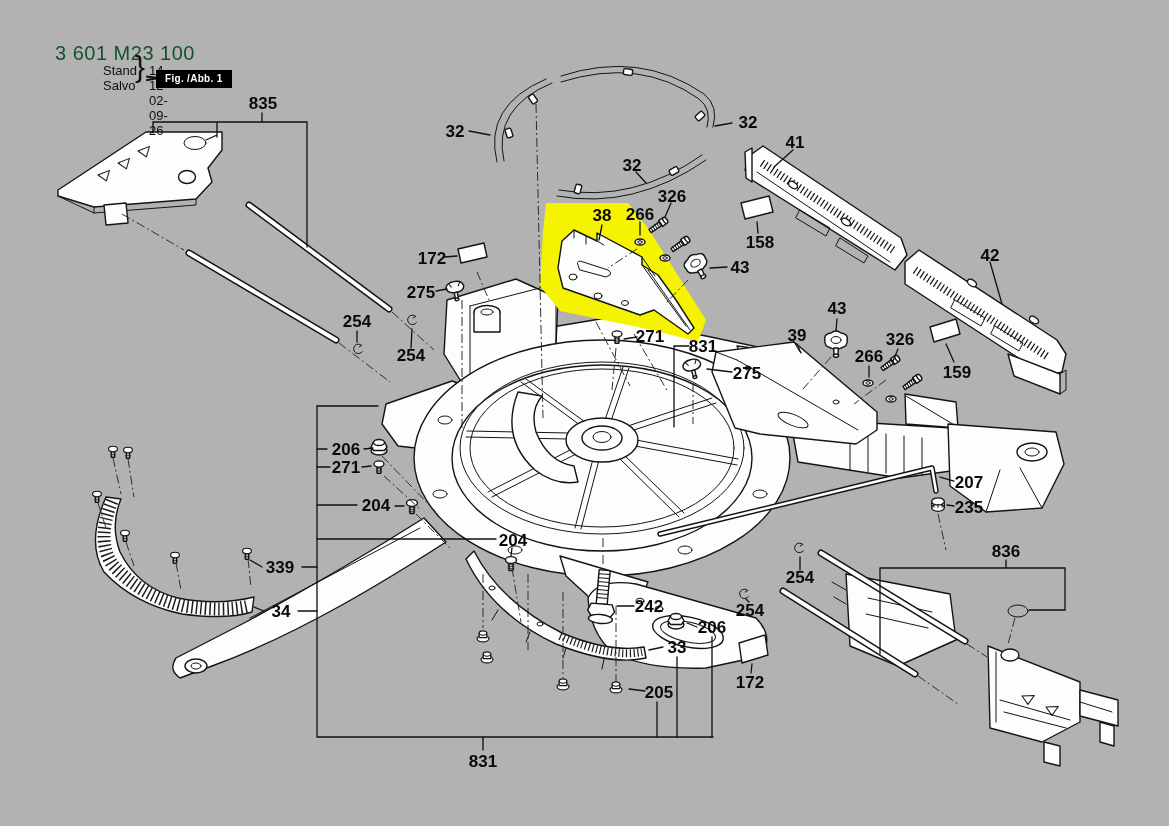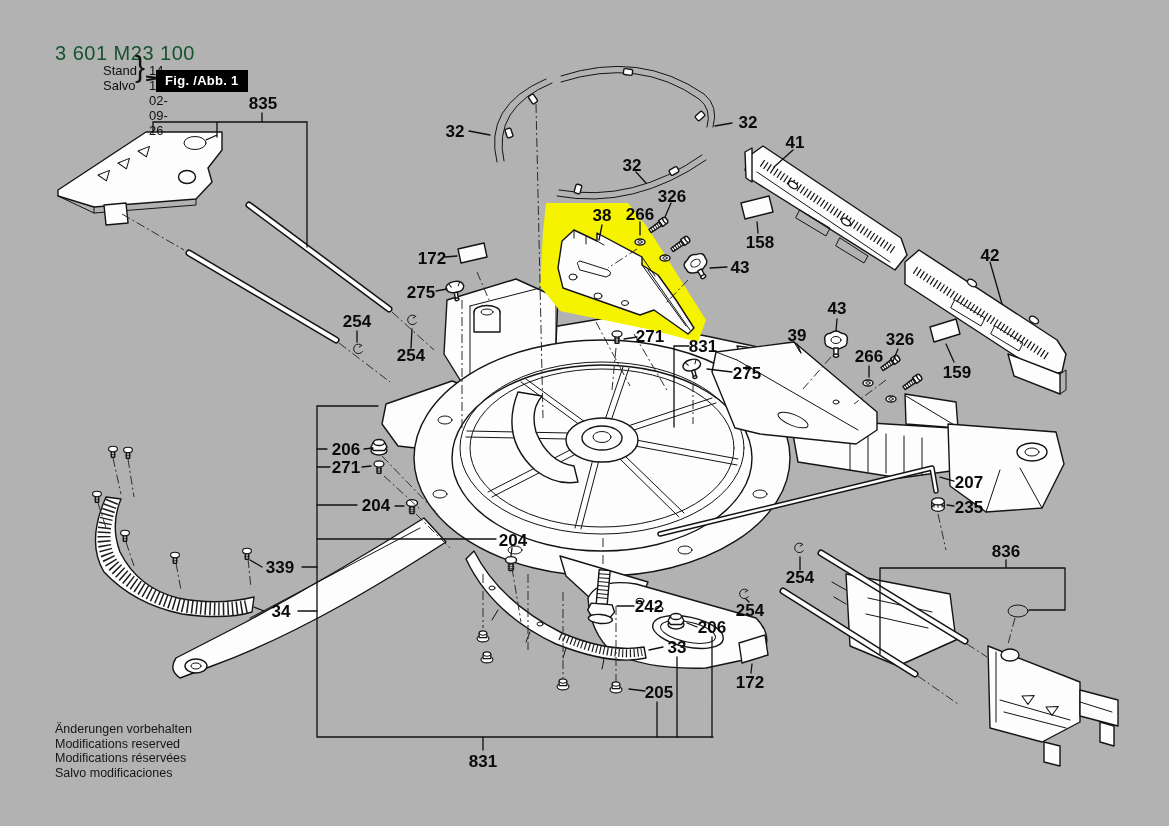--- a/index.html
+++ b/index.html
@@ -23,21 +23,21 @@
   .hdr-code{position:absolute;left:55px;top:42px;font-size:20px;color:#14532d;letter-spacing:.5px;text-align:center;}
   .rev{position:absolute;left:55px;top:63px;font-size:13px;color:#101010;line-height:15px;margin-left:48px;}
   .rev .col{display:inline-block;vertical-align:top;}
   .rev .brace{position:absolute;left:32px;top:-4px;font-size:30px;font-weight:400;}
   .rev .vals{position:absolute;left:46px;top:0;}
   .struck{position:relative;display:inline-block;}
   .struck::before,.struck::after{content:"";position:absolute;left:-3px;right:-3px;top:48%;height:1.6px;background:#101010;}
   .struck::before{transform:rotate(-10deg);}
   .struck::after{transform:rotate(7deg);}
   .badge{position:absolute;left:156px;top:70px;background:var(--badge-bg,#000);color:var(--badge-fg,#fff);
-         font-size:13px;font-weight:700;padding:3px 9px 4px 9px;letter-spacing:.3px;}
+         font-size:10px;font-weight:700;padding:3px 9px 4px 9px;letter-spacing:.3px;}
   .footer{position:absolute;left:55px;top:722px;font-size:12.5px;color:#161616;line-height:14.6px;}
 </style>
 </head>
 <body style="--bg: #b2b2b2; --badge-bg: #000000; --badge-fg: #ffffff;">
 
 <div class="stage">
 
 <svg width="1169" height="826" viewBox="0 0 1169 826">
   <defs>
     <g id="flange-nut">
@@ -427,20 +427,14 @@
   </div>
   <div class="brace">}</div>
   <div class="vals">
     <div><span class="struck">14-12</span></div>
     <div>02-09-26</div>
   </div>
 </div>
 
 <div class="badge">Fig. /Abb. 1</div>
 
-<div class="footer">
-  <div>Änderungen vorbehalten</div>
-  <div>Modifications reserved</div>
-  <div>Modifications réservées</div>
-  <div>Salvo modificaciones</div>
+
 </div>
 
-</div>
-
 </body></html>

